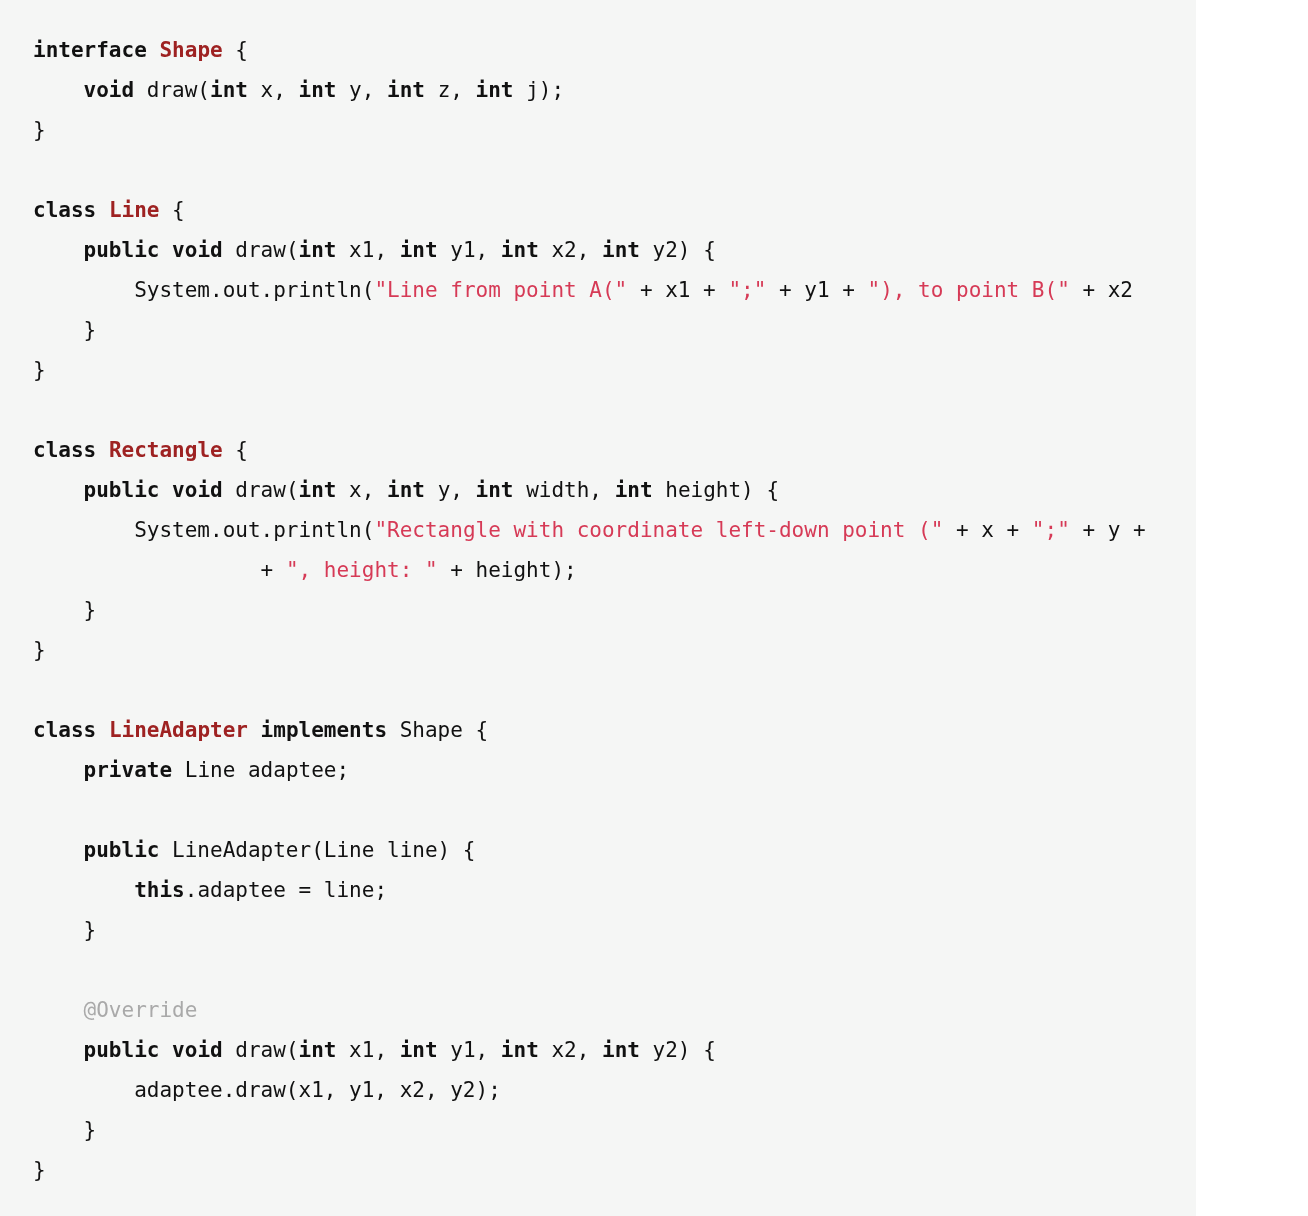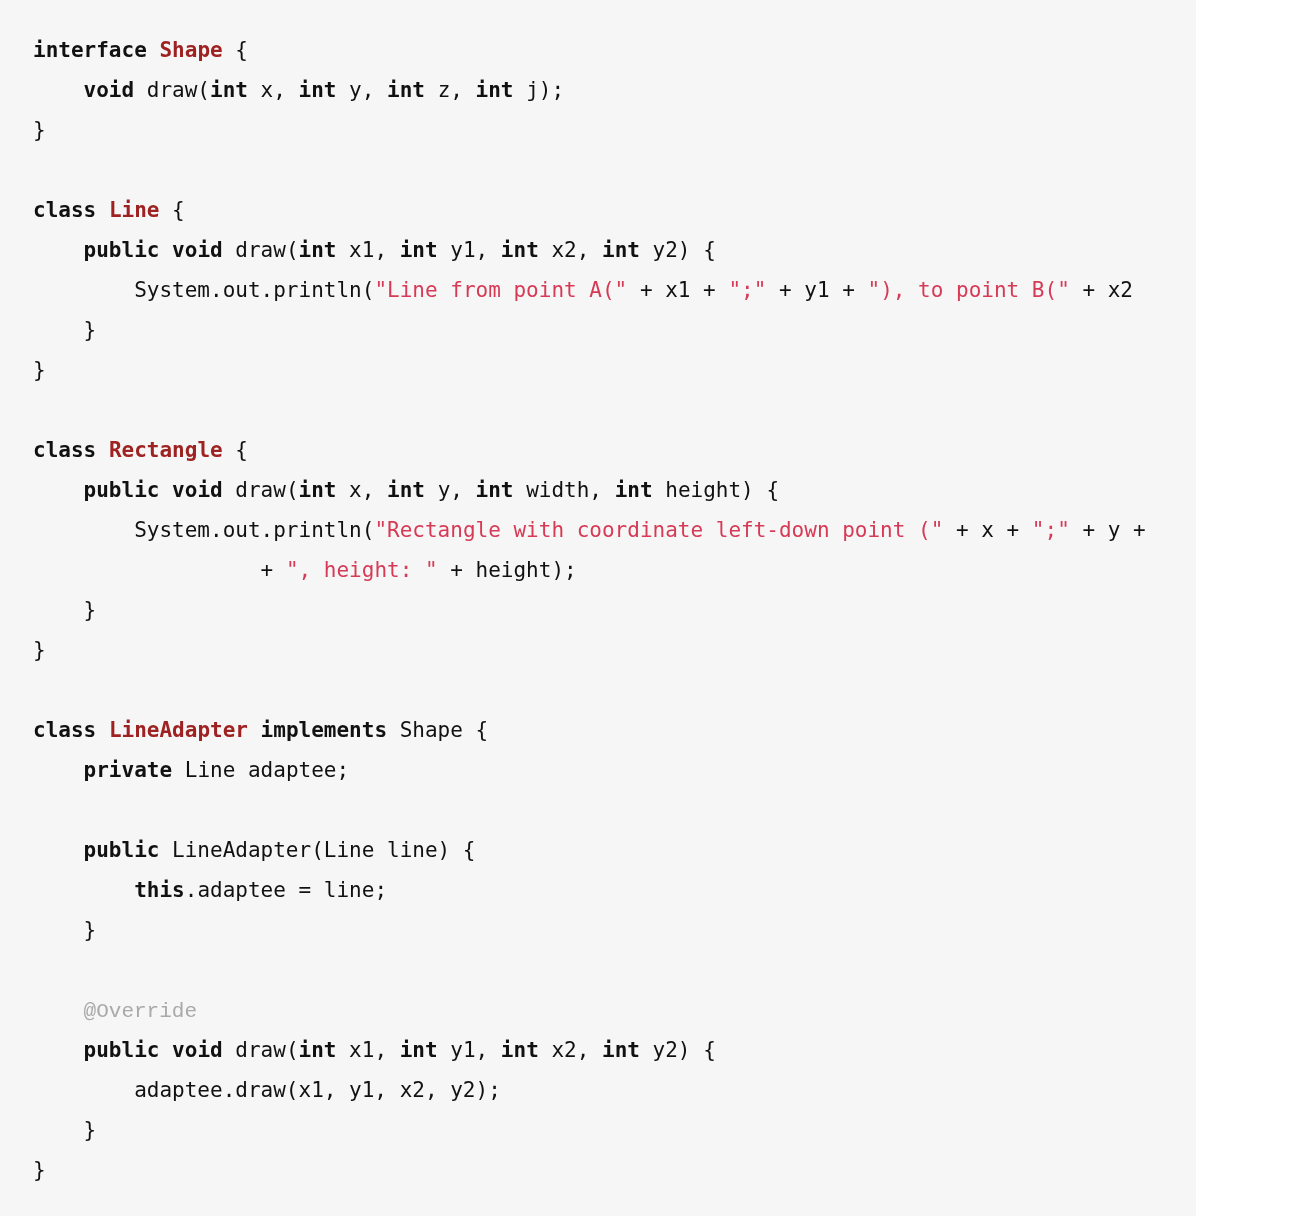--- a/index.html
+++ b/index.html
@@ -49,18 +49,18 @@
   }
   .tok-annotation {
     color: #a9a9a9;
     font-weight: normal;
   }
   .tok-plain {
     color: #111111;
     font-weight: normal;
   }
 </style>
-<style>.tok-keyword{color:#111111;}.tok-type{color:#9e2222;}.tok-string{color:#d63a56;}.tok-annotation{color:#a9a9a9;font-family:Liberation Mono, monospace;}.tok-plain{color:#111111;}</style></head>
+<style>.tok-keyword{color:#111111;}.tok-type{color:#9e2222;}.tok-string{color:#d63a56;}.tok-annotation{color:#a9a9a9;}.tok-plain{color:#111111;}</style></head>
 <body>
 
 <div id="code-surface" style="background: rgb(245, 246, 245); color: rgb(17, 17, 17);">
   <div id="code-block"><div class="code-line"><span class="tok-keyword">interface</span><span class="tok-plain"> </span><span class="tok-type">Shape</span><span class="tok-plain"> {</span></div><div class="code-line"><span class="tok-plain">    </span><span class="tok-keyword">void</span><span class="tok-plain"> draw(</span><span class="tok-keyword">int</span><span class="tok-plain"> x, </span><span class="tok-keyword">int</span><span class="tok-plain"> y, </span><span class="tok-keyword">int</span><span class="tok-plain"> z, </span><span class="tok-keyword">int</span><span class="tok-plain"> j);</span></div><div class="code-line"><span class="tok-plain">}</span></div><div class="code-line blank"></div><div class="code-line"><span class="tok-keyword">class</span><span class="tok-plain"> </span><span class="tok-type">Line</span><span class="tok-plain"> {</span></div><div class="code-line"><span class="tok-plain">    </span><span class="tok-keyword">public</span><span class="tok-plain"> </span><span class="tok-keyword">void</span><span class="tok-plain"> draw(</span><span class="tok-keyword">int</span><span class="tok-plain"> x1, </span><span class="tok-keyword">int</span><span class="tok-plain"> y1, </span><span class="tok-keyword">int</span><span class="tok-plain"> x2, </span><span class="tok-keyword">int</span><span class="tok-plain"> y2) {</span></div><div class="code-line"><span class="tok-plain">        System.out.println(</span><span class="tok-string">"Line from point A("</span><span class="tok-plain"> + x1 + </span><span class="tok-string">";"</span><span class="tok-plain"> + y1 + </span><span class="tok-string">"), to point B("</span><span class="tok-plain"> + x2</span></div><div class="code-line"><span class="tok-plain">    }</span></div><div class="code-line"><span class="tok-plain">}</span></div><div class="code-line blank"></div><div class="code-line"><span class="tok-keyword">class</span><span class="tok-plain"> </span><span class="tok-type">Rectangle</span><span class="tok-plain"> {</span></div><div class="code-line"><span class="tok-plain">    </span><span class="tok-keyword">public</span><span class="tok-plain"> </span><span class="tok-keyword">void</span><span class="tok-plain"> draw(</span><span class="tok-keyword">int</span><span class="tok-plain"> x, </span><span class="tok-keyword">int</span><span class="tok-plain"> y, </span><span class="tok-keyword">int</span><span class="tok-plain"> width, </span><span class="tok-keyword">int</span><span class="tok-plain"> height) {</span></div><div class="code-line"><span class="tok-plain">        System.out.println(</span><span class="tok-string">"Rectangle with coordinate left-down point ("</span><span class="tok-plain"> + x + </span><span class="tok-string">";"</span><span class="tok-plain"> + y +</span></div><div class="code-line"><span class="tok-plain">                  + </span><span class="tok-string">", height: "</span><span class="tok-plain"> + height);</span></div><div class="code-line"><span class="tok-plain">    }</span></div><div class="code-line"><span class="tok-plain">}</span></div><div class="code-line blank"></div><div class="code-line"><span class="tok-keyword">class</span><span class="tok-plain"> </span><span class="tok-type">LineAdapter</span><span class="tok-plain"> </span><span class="tok-keyword">implements</span><span class="tok-plain"> Shape {</span></div><div class="code-line"><span class="tok-plain">    </span><span class="tok-keyword">private</span><span class="tok-plain"> Line adaptee;</span></div><div class="code-line blank"></div><div class="code-line"><span class="tok-plain">    </span><span class="tok-keyword">public</span><span class="tok-plain"> LineAdapter(Line line) {</span></div><div class="code-line"><span class="tok-plain">        </span><span class="tok-keyword">this</span><span class="tok-plain">.adaptee = line;</span></div><div class="code-line"><span class="tok-plain">    }</span></div><div class="code-line blank"></div><div class="code-line"><span class="tok-plain">    </span><span class="tok-annotation">@Override</span></div><div class="code-line"><span class="tok-plain">    </span><span class="tok-keyword">public</span><span class="tok-plain"> </span><span class="tok-keyword">void</span><span class="tok-plain"> draw(</span><span class="tok-keyword">int</span><span class="tok-plain"> x1, </span><span class="tok-keyword">int</span><span class="tok-plain"> y1, </span><span class="tok-keyword">int</span><span class="tok-plain"> x2, </span><span class="tok-keyword">int</span><span class="tok-plain"> y2) {</span></div><div class="code-line"><span class="tok-plain">        adaptee.draw(x1, y1, x2, y2);</span></div><div class="code-line"><span class="tok-plain">    }</span></div><div class="code-line"><span class="tok-plain">}</span></div></div>
 </div>
 
 </body></html>

